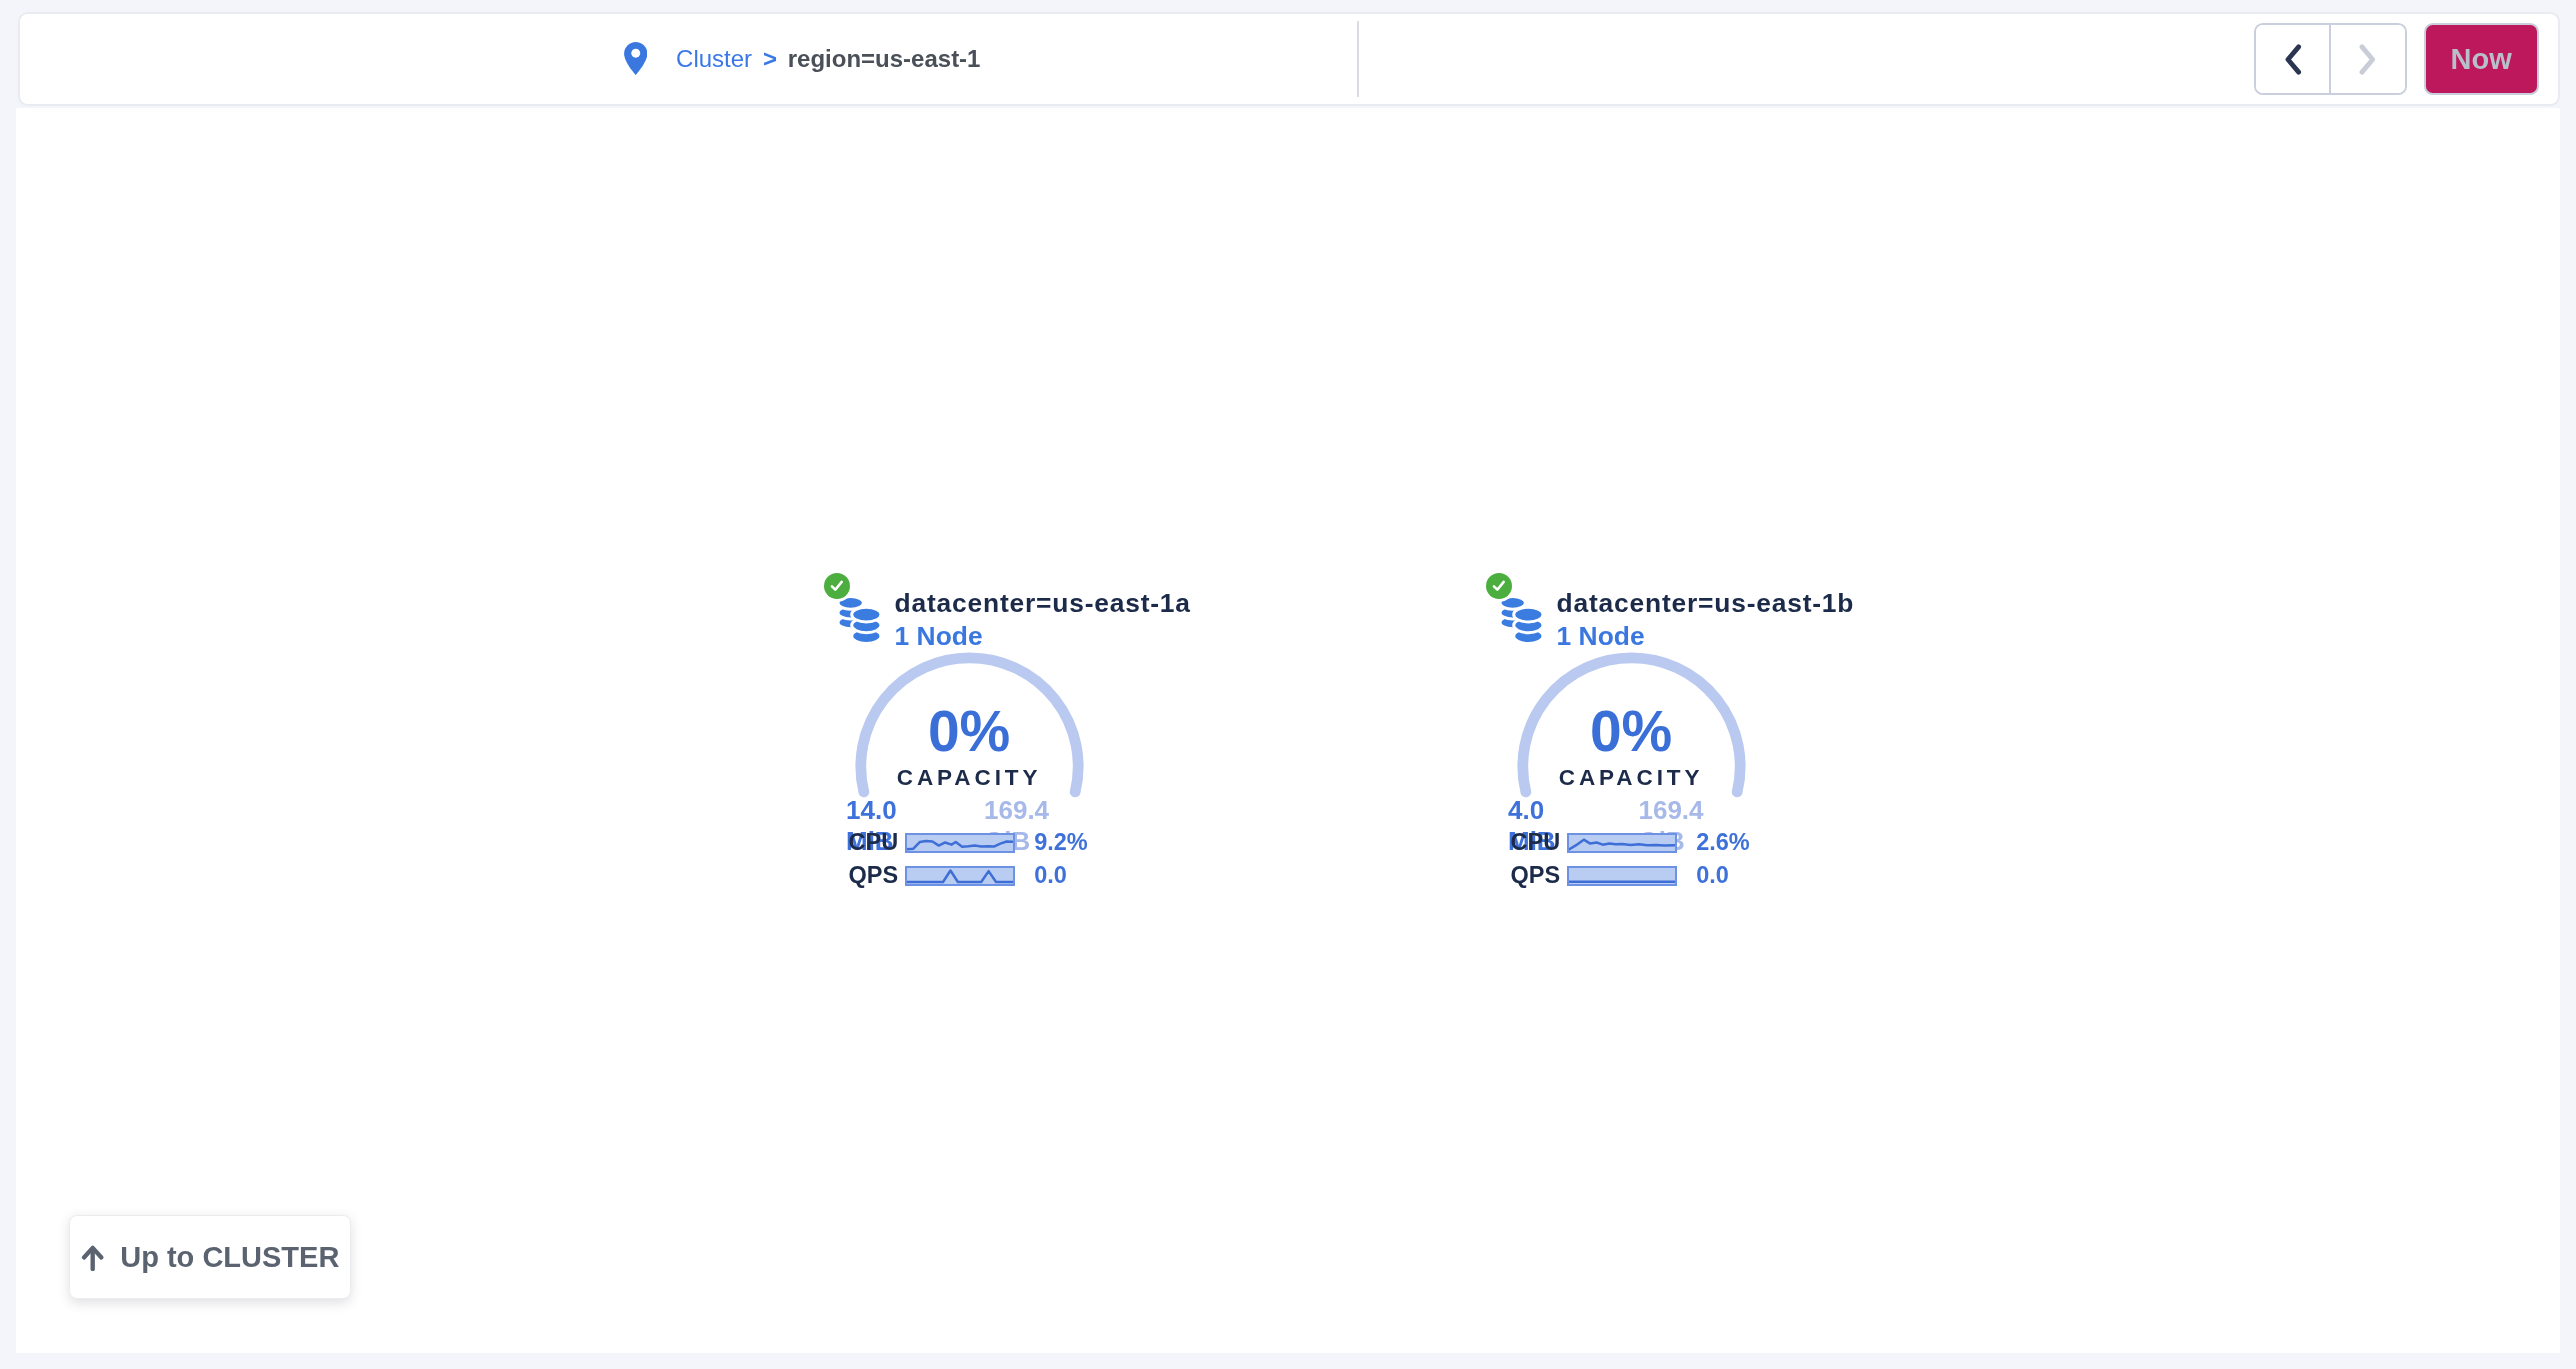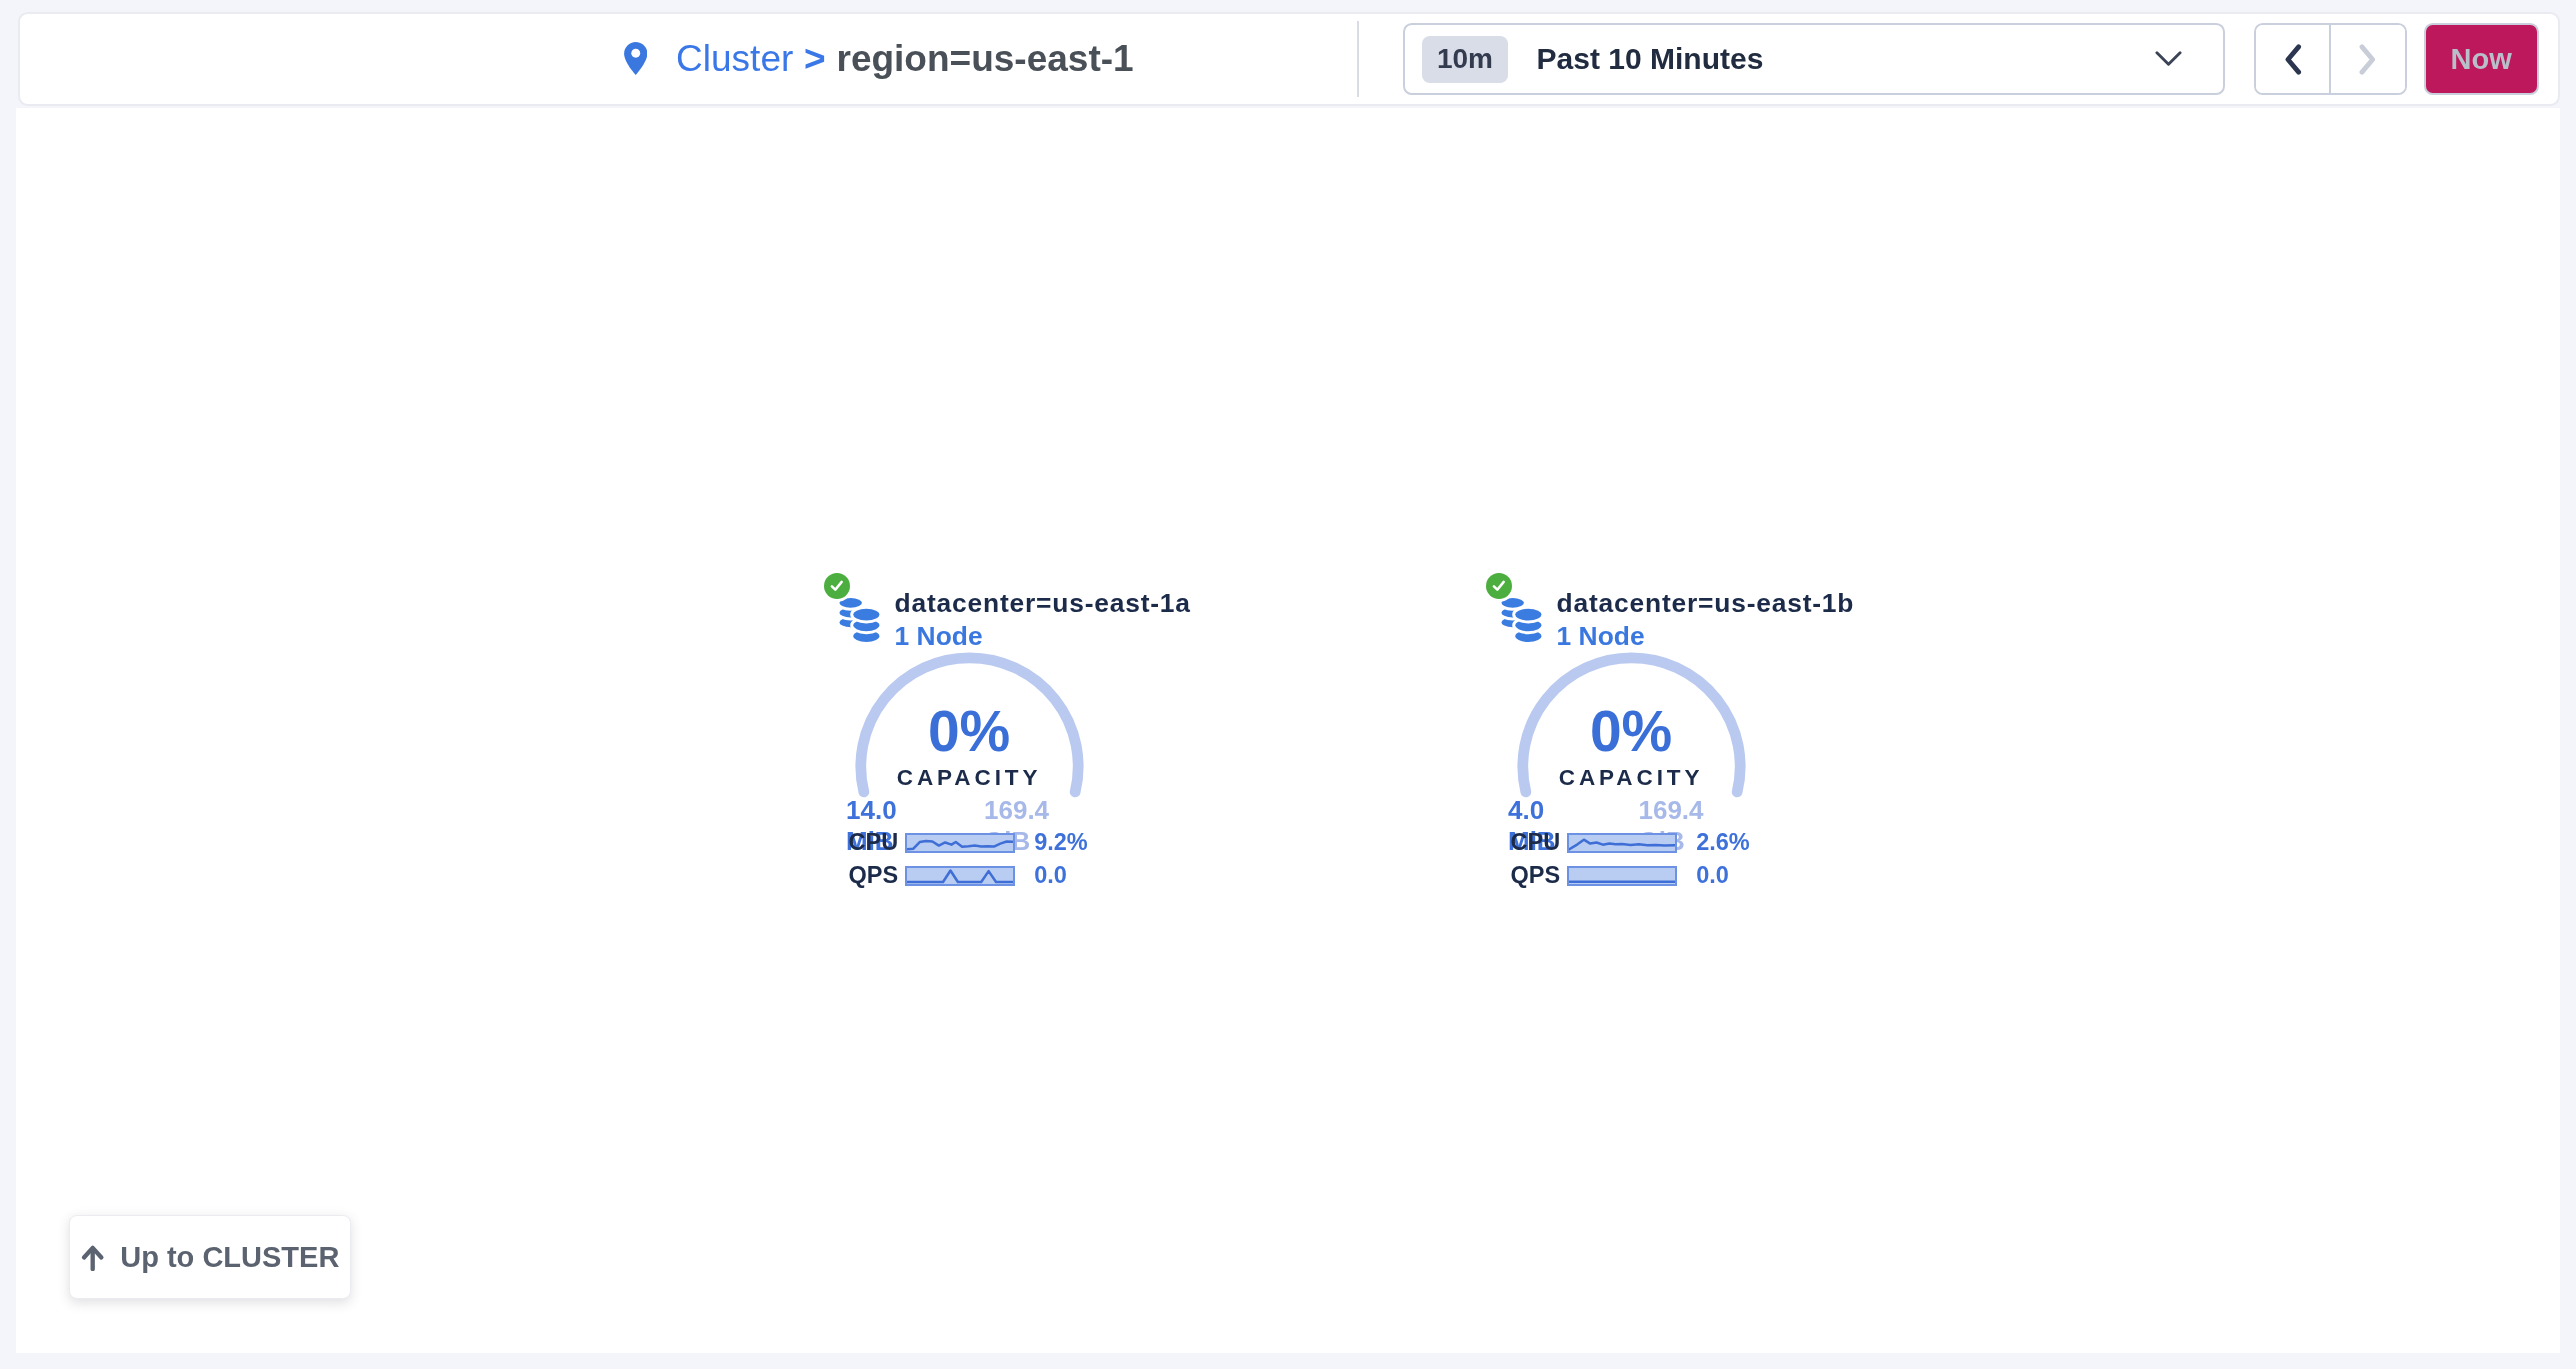--- a/index.html
+++ b/index.html
@@ -5,21 +5,21 @@
   html,body{margin:0;padding:0;}
   body{font-family:"Liberation Sans","DejaVu Sans",sans-serif;background:#f4f5fa;}
   .page{position:relative;width:2576px;height:1369px;background:#f4f5fa;overflow:hidden;}
 
   
   .header{position:absolute;left:17.6px;right:15.6px;top:11.7px;height:94px;background:#fff;
           border:2px solid #e9ebf0;border-radius:9.8px;box-sizing:border-box;}
   .view-selector{position:absolute;left:43px;top:0;height:100%;display:flex;align-items:center;gap:29px;cursor:pointer;}
   .view-selector .vs-label{font-size:30px;color:#3a78e8;}
   .caret-down{width:0;height:0;border-left:11.7px solid transparent;border-right:11.7px solid transparent;border-top:14.7px solid #3a78e8;}
-  .breadcrumb{position:absolute;left:604px;top:0;height:100%;display:flex;align-items:center;font-size:37px;}
+  .breadcrumb{position:absolute;left:604px;top:0;height:100%;display:flex;align-items:center;font-size:24px;}
   .pin-icon{margin-right:29px;display:block;}
   .bc-link{color:#3a78e8;text-decoration:none;cursor:pointer;}
   .bc-sep{color:#3a78e8;font-weight:700;margin:0 10.8px;}
   .bc-current{color:#4a5058;font-weight:600;}
   .header-divider{position:absolute;left:1337px;top:7.8px;height:76px;width:2px;background:#d9dce3;}
 
   .time-dropdown{position:absolute;left:1383px;top:9.8px;width:822px;height:72px;border:2px solid #c9cfdc;
                  border-radius:8.8px;box-sizing:border-box;display:flex;align-items:center;background:#fff;cursor:pointer;}
   .time-badge{margin-left:17.6px;background:#d9dde7;border-radius:7.8px;padding:7.8px 14.7px;font-size:28px;font-weight:700;color:#333b4e;}
   .time-label{margin-left:29px;font-size:30px;font-weight:600;color:#222c40;}
@@ -75,27 +75,20 @@
         <path d="M12 0C5.4 0 0 5.4 0 12c0 8.8 12 22 12 22s12-13.2 12-22C24 5.4 18.6 0 12 0z" fill="#3a78e0"></path>
         <circle cx="12" cy="11.5" r="4.6" fill="#ffffff"></circle>
       </svg>
       <span class="bc-link">Cluster</span>
       <span class="bc-sep">&gt;</span>
       <span class="bc-current">region=us-east-1</span>
     </div>
 
     <div class="header-divider"></div>
 
-    <div class="time-dropdown">
-      <span class="time-badge">10m</span>
-      <span class="time-label">Past 10 Minutes</span>
-      <svg class="dd-chevron" width="27" height="16.6" viewBox="0 0 28 17">
-        <polyline points="2,2 14,14 26,2" fill="none" stroke="#3b4557" stroke-width="3" stroke-linecap="round" stroke-linejoin="round"></polyline>
-      </svg>
-    </div>
 
     <div class="nav-arrows">
       <button>
         <svg width="19.6" height="31" viewBox="0 0 20 32">
           <polyline points="16,3 5,16 16,29" fill="none" stroke="#2c3650" stroke-width="5" stroke-linecap="round" stroke-linejoin="round"></polyline>
         </svg>
       </button>
       <button>
         <svg width="19.6" height="31" viewBox="0 0 20 32">
           <polyline points="4,3 15,16 4,29" fill="none" stroke="#c9cdd8" stroke-width="5" stroke-linecap="round" stroke-linejoin="round"></polyline>

